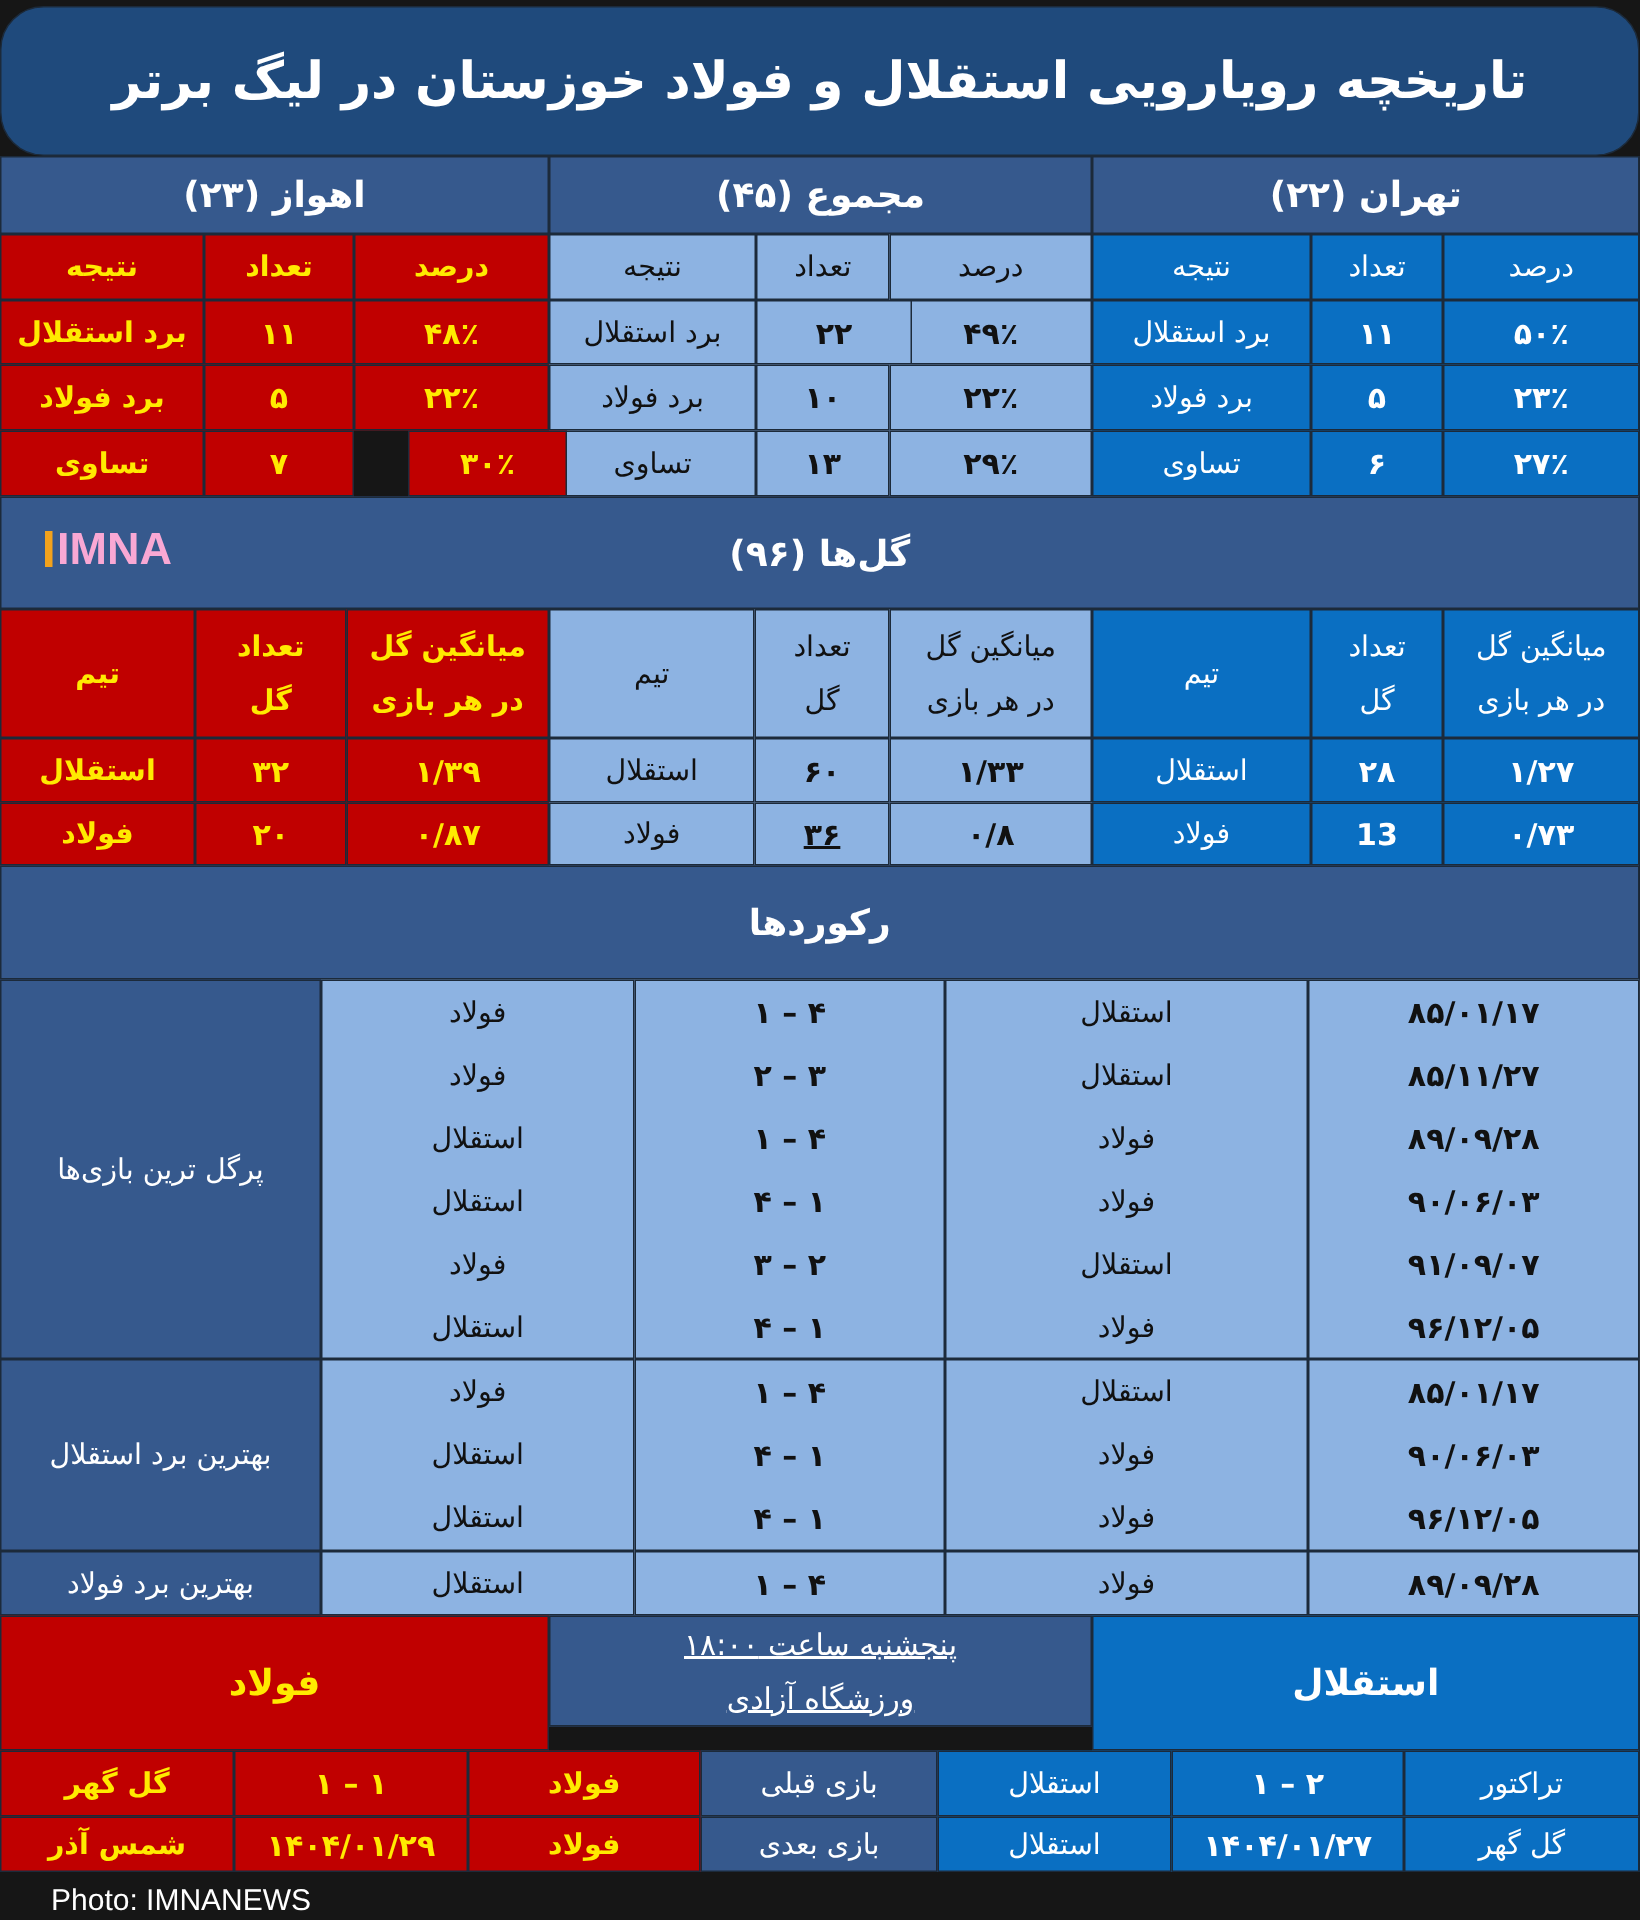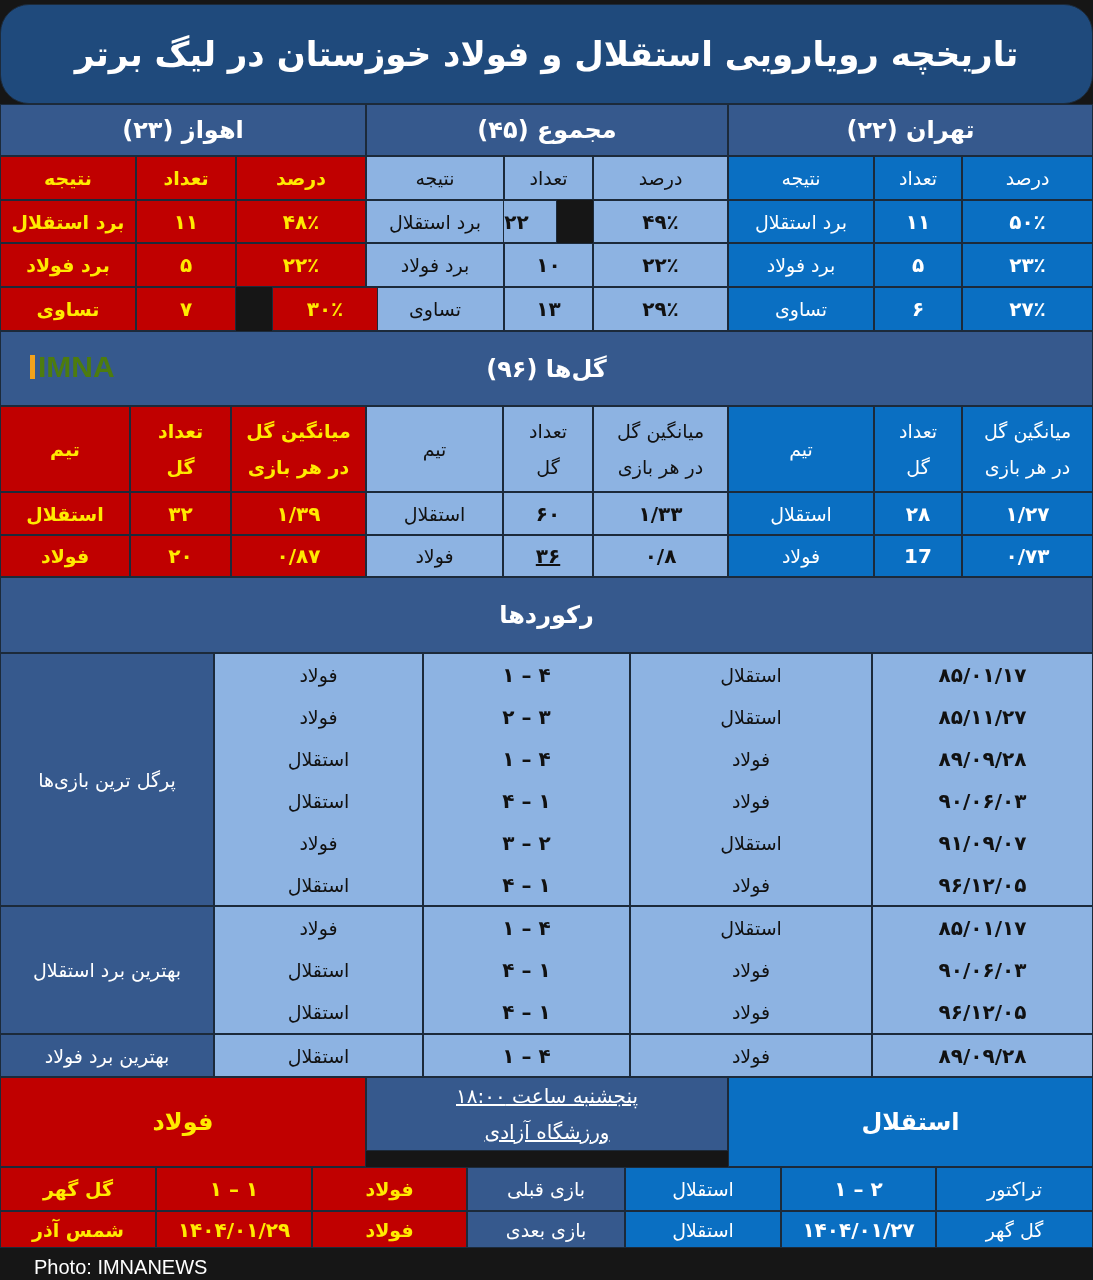--- a/index.html
+++ b/index.html
@@ -12,21 +12,21 @@
     .c-light { background: #8db3e2; color: #111111; }
     .c-blue { background: #0a6fc2; color: #ffffff; }
     .fs-title { font-size: 34px; font-weight: bold; }
     .fs-h { font-size: 24px; font-weight: bold; }
     .fs-t { font-size: 19px; }
     .fs-n { font-size: 20px; font-weight: bold; }
     .two { flex-direction: column; line-height: 1.9; }
     .rec-col { position: absolute; display: flex; flex-direction: column; justify-content: space-around; align-items: center; border: 1.5px solid #1c2a3a; background: #8db3e2; color: #111; font-size: 19px; }
     .rec-col span { display: block; height: 42px; line-height: 42px; }
     .rec-col.num span { font-weight: bold; font-size: 20px; }
-    .imna { position: absolute; left: 30px; top: 350px; font-family: "Liberation Sans", sans-serif; font-weight: bold; font-size: 30px; color: #4d7c0f; direction: ltr; }
+    .imna { position: absolute; left: 30px; top: 350px; font-family: "Liberation Sans", sans-serif; font-weight: bold; font-size: 30px; color: #f9a8d4; direction: ltr; }
     .imna .bar { display: inline-block; width: 5px; height: 24px; background: #f2a21c; margin-right: 3px; vertical-align: -2px; }
     .credit { position: absolute; left: 34px; top: 1256px; font-family: "Liberation Sans", sans-serif; font-size: 20px; color: #ffffff; direction: ltr; }
   </style>
 </head>
 <body>
 
 <div class="cell c-title fs-title" style="left:0;top:4px;width:1093px;height:100px;border-radius:29px;">تاریخچه رویارویی استقلال و فولاد خوزستان در لیگ برتر</div>
 
 <div class="cell c-navy fs-h" style="left:728px;top:104px;width:365px;height:52px;">تهران (۲۲)</div>
 <div class="cell c-navy fs-h" style="left:366px;top:104px;width:362px;height:52px;">مجموع (۴۵)</div>
@@ -46,21 +46,21 @@
 
 <div class="cell c-blue fs-n" style="left:962px;top:287px;width:131px;height:44px;">۲۷٪</div>
 <div class="cell c-blue fs-n" style="left:874px;top:287px;width:88px;height:44px;">۶</div>
 <div class="cell c-blue fs-t" style="left:728px;top:287px;width:146px;height:44px;">تساوی</div>
 
 <div class="cell c-light fs-t" style="left:593px;top:156px;width:135px;height:44px;">درصد</div>
 <div class="cell c-light fs-t" style="left:504px;top:156px;width:89px;height:44px;">تعداد</div>
 <div class="cell c-light fs-t" style="left:366px;top:156px;width:138px;height:44px;">نتیجه</div>
 
 <div class="cell c-light fs-n" style="left:593px;top:200px;width:135px;height:43px;">۴۹٪</div>
-<div class="cell c-light fs-n" style="left:476px;top:200px;width:81px;height:43px;">۲۲</div>
+<div class="cell c-light fs-n" style="left:504px;top:200px;width:104px;height:43px;">۲۲</div>
 <div class="cell c-light fs-t" style="left:366px;top:200px;width:138px;height:43px;">برد استقلال</div>
 
 <div class="cell c-light fs-n" style="left:593px;top:243px;width:135px;height:44px;">۲۲٪</div>
 <div class="cell c-light fs-n" style="left:504px;top:243px;width:89px;height:44px;">۱۰</div>
 <div class="cell c-light fs-t" style="left:366px;top:243px;width:138px;height:44px;">برد فولاد</div>
 
 <div class="cell c-light fs-n" style="left:593px;top:287px;width:135px;height:44px;">۲۹٪</div>
 <div class="cell c-light fs-n" style="left:504px;top:287px;width:89px;height:44px;">۱۳</div>
 <div class="cell c-light fs-t" style="left:366px;top:287px;width:138px;height:44px;">تساوی</div>
 
@@ -89,21 +89,21 @@
   </div>
 <div class="cell c-blue fs-t two" style="left:874px;top:406px;width:88px;height:86px;">
     <span>تعداد</span>
     <span>گل</span>
   </div>
 <div class="cell c-blue fs-t" style="left:728px;top:406px;width:146px;height:86px;">تیم</div>
 <div class="cell c-blue fs-n" style="left:962px;top:492px;width:131px;height:43px;">۱/۲۷</div>
 <div class="cell c-blue fs-n" style="left:874px;top:492px;width:88px;height:43px;">۲۸</div>
 <div class="cell c-blue fs-t" style="left:728px;top:492px;width:146px;height:43px;">استقلال</div>
 <div class="cell c-blue fs-n" style="left:962px;top:535px;width:131px;height:42px;">۰/۷۳</div>
-<div class="cell c-blue fs-n" style="left:874px;top:535px;width:88px;height:42px;">17</div>
+<div class="cell c-blue fs-n" style="left:874px;top:535px;width:88px;height:42px;">13</div>
 <div class="cell c-blue fs-t" style="left:728px;top:535px;width:146px;height:42px;">فولاد</div>
 
 <div class="cell c-light fs-t two" style="left:593px;top:406px;width:135px;height:86px;">
     <span>میانگین گل</span>
     <span>در هر بازی</span>
   </div>
 <div class="cell c-light fs-t two" style="left:503px;top:406px;width:90px;height:86px;">
     <span>تعداد</span>
     <span>گل</span>
   </div>

